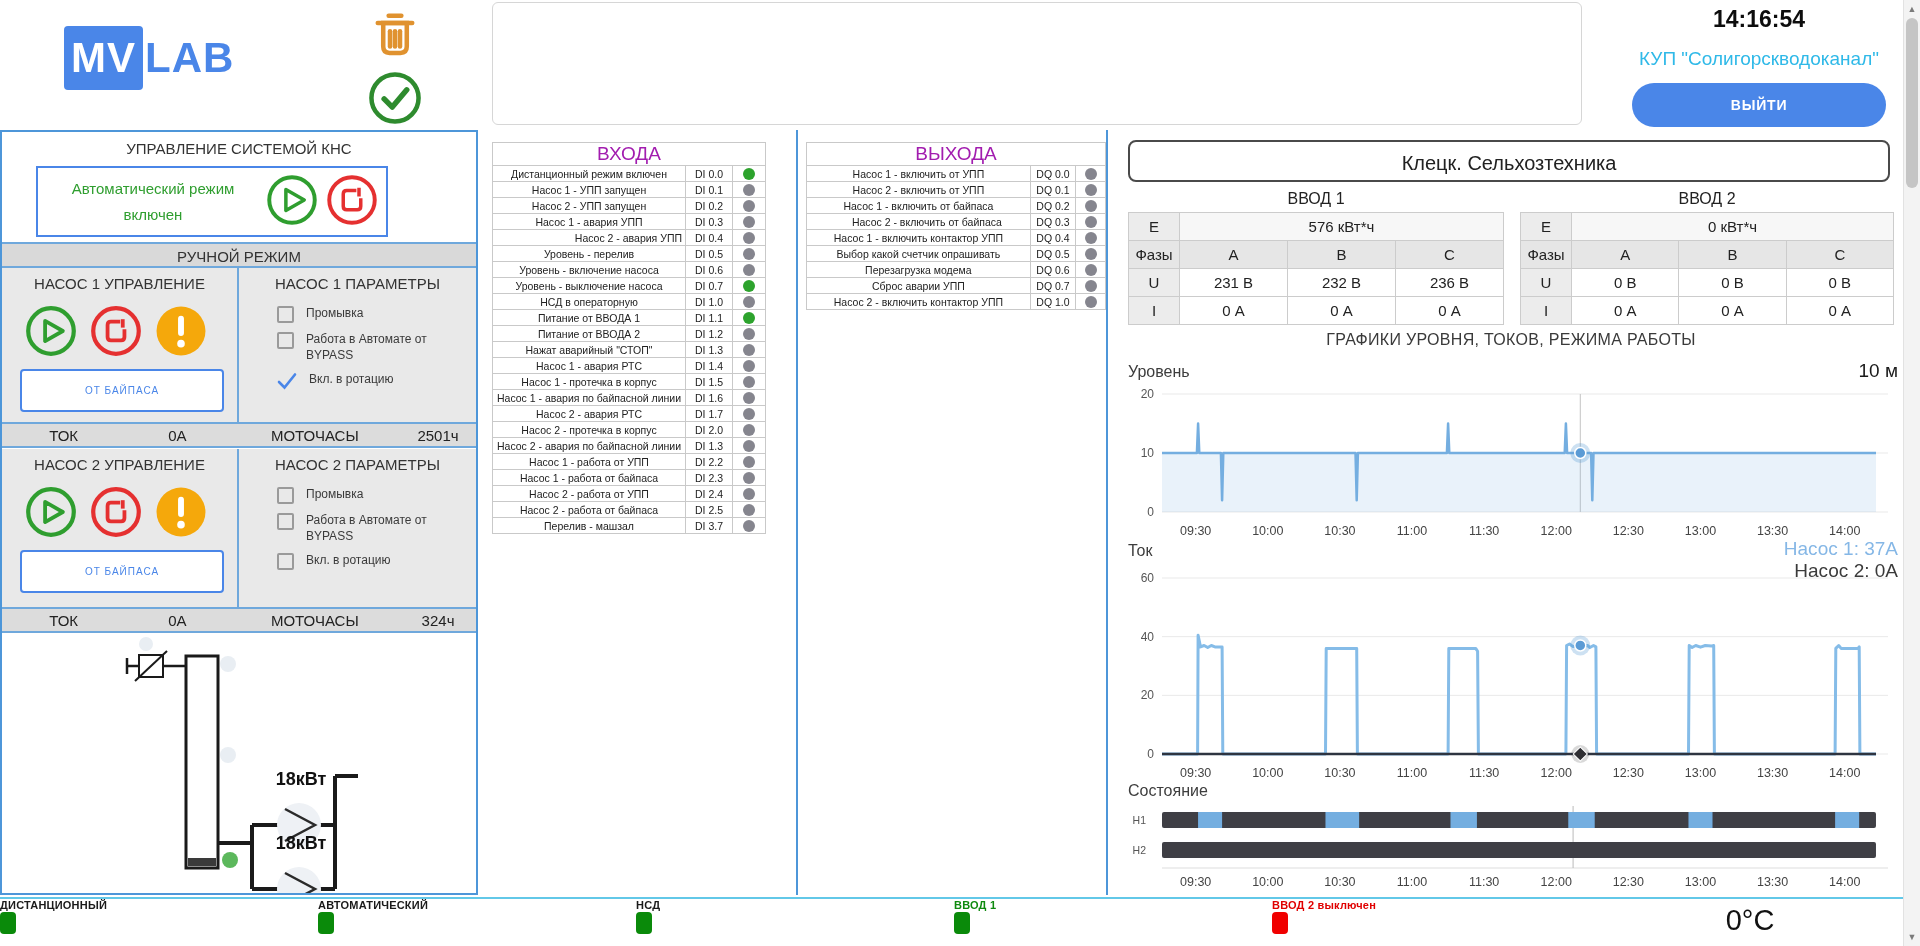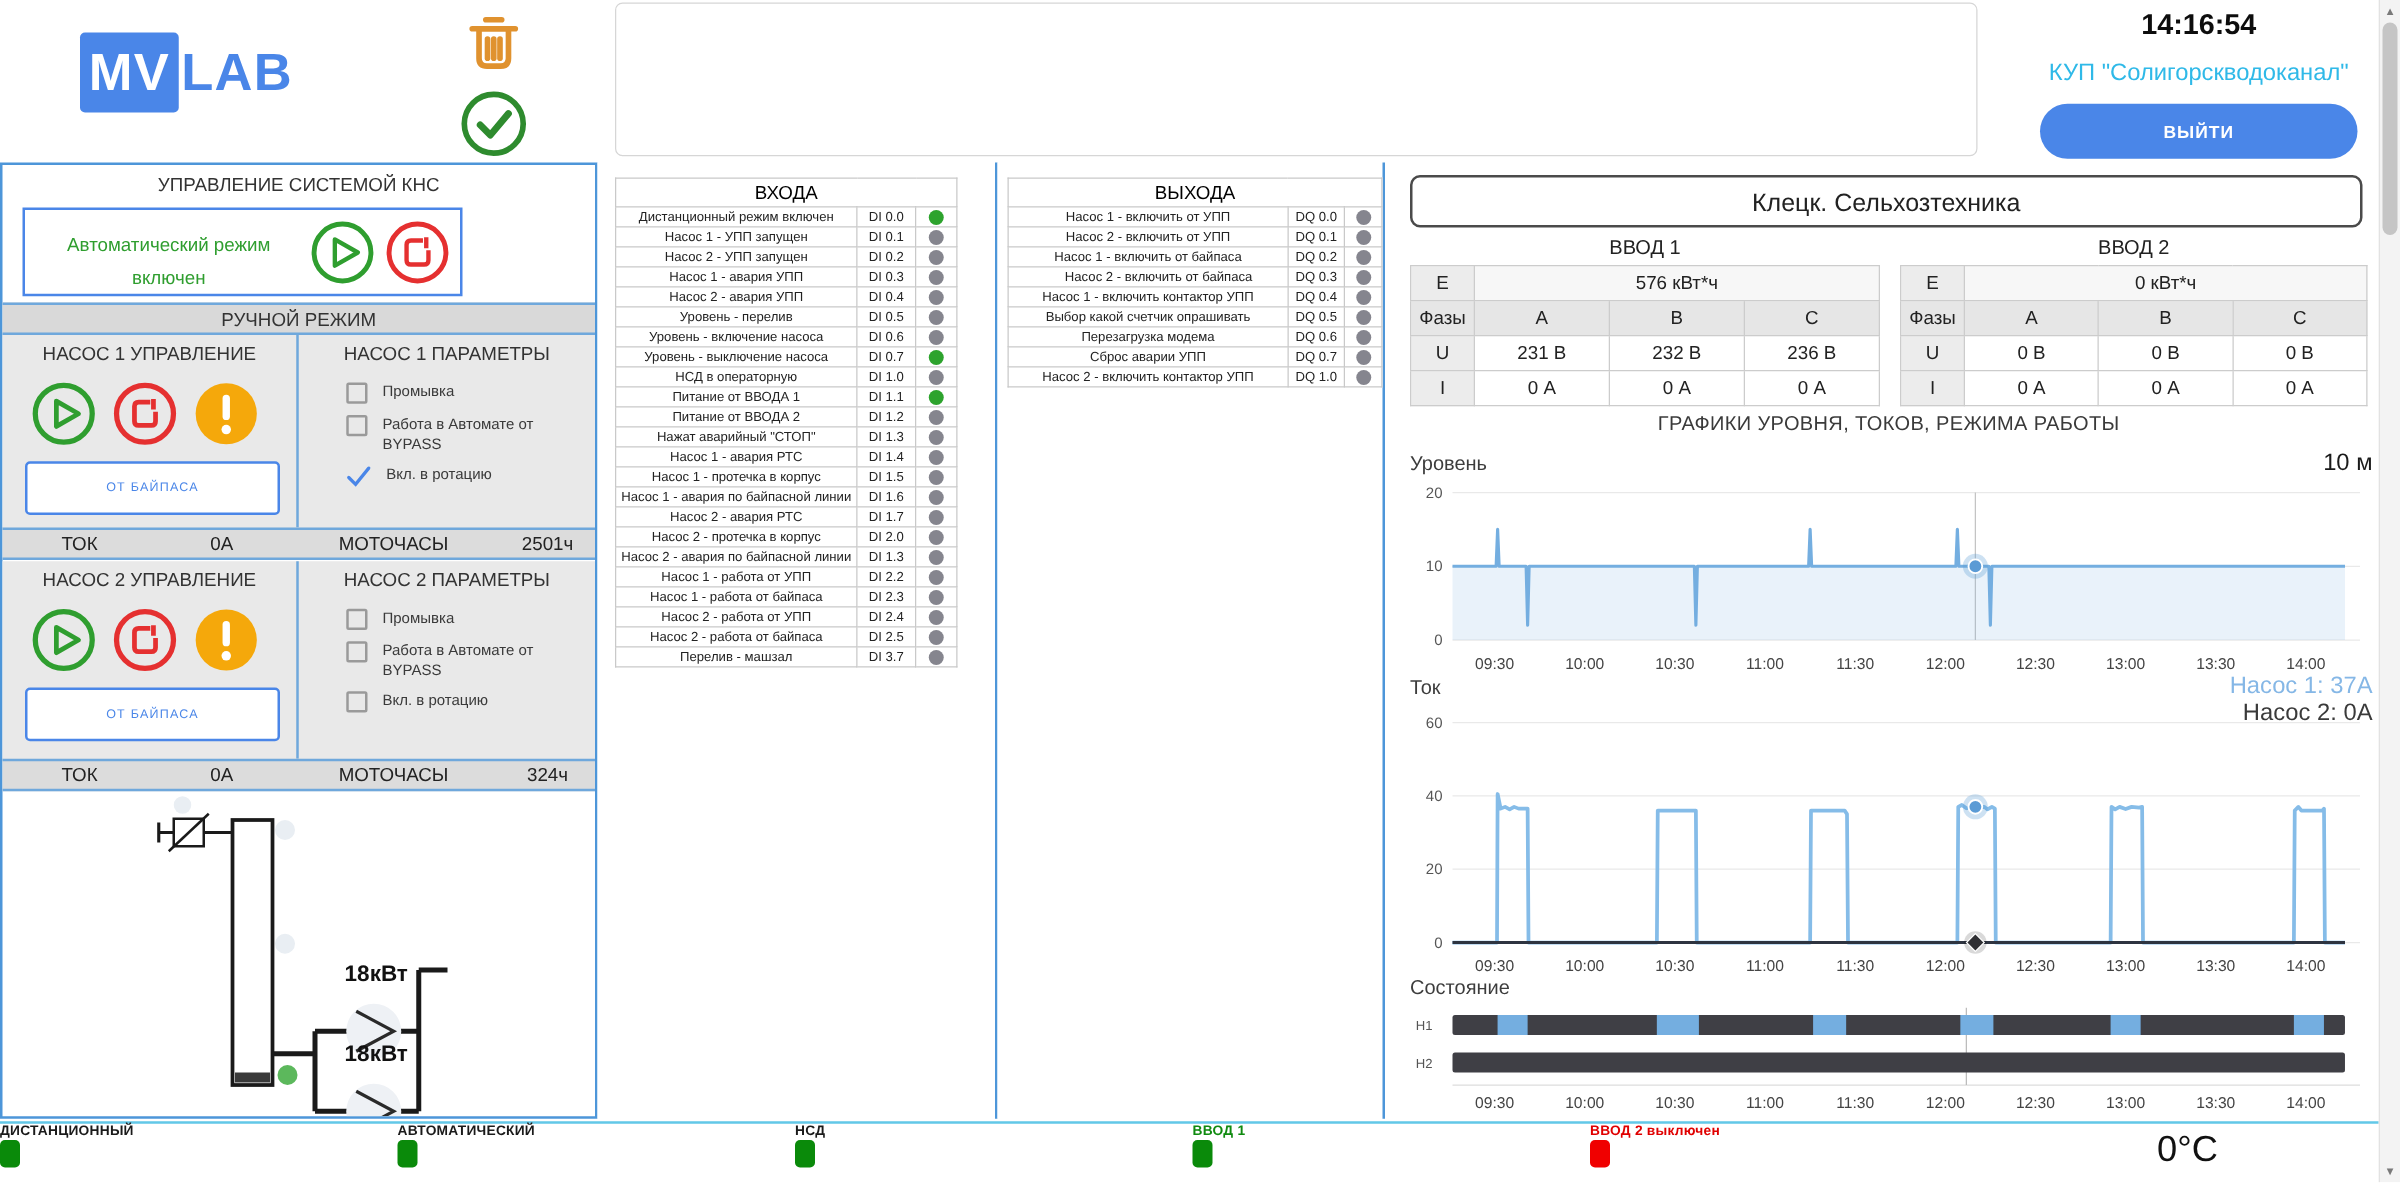--- a/index.html
+++ b/index.html
@@ -18,21 +18,21 @@
   .logout-btn{margin-top:13px;width:254px;height:44px;border:none;border-radius:22px;background:#4a86e8;color:#fff;font-size:14px;font-weight:bold;letter-spacing:.8px;cursor:pointer;font-family:"Liberation Sans",sans-serif;}
 
   
   .col1{position:absolute;left:0;top:130px;width:478px;height:765px;background:#fff;border:2px solid #4d96d9;box-sizing:border-box;}
   .col2{position:absolute;left:478px;top:130px;width:320px;height:765px;background:#fff;border-right:2px solid #4d96d9;box-sizing:border-box;}
   .col3{position:absolute;left:798px;top:130px;width:310px;height:765px;background:#fff;border-right:2px solid #4d96d9;box-sizing:border-box;}
   .col4{position:absolute;left:1108px;top:130px;width:795px;height:765px;background:#fff;}
 
   
   .ctrl-title{padding-top:8px;text-align:center;font-size:15px;color:#333;}
-  .auto-box{position:absolute;left:16px;top:34px;width:352px;height:71px;border:2px solid #4a86e8;background:#fff;display:flex;align-items:flex-end;box-sizing:border-box;}
+  .auto-box{position:absolute;left:34px;top:34px;width:352px;height:71px;border:2px solid #4a86e8;background:#fff;display:flex;align-items:center;box-sizing:border-box;}
   .auto-text{flex:1;text-align:center;color:#2f9e2f;font-size:15px;line-height:1.7;padding:0 4px 0 8px;}
   .auto-icons{display:flex;gap:4px;align-items:center;padding-right:6px;}
   .manual-band{position:absolute;left:0;right:0;top:110px;height:26px;background:#d9d9d9;border-top:2px solid #6fa8dc;border-bottom:2px solid #6fa8dc;text-align:center;font-size:15px;color:#333;line-height:26px;box-sizing:border-box;}
   .pump-block{position:absolute;left:0;right:0;background:#e9e9e9;}
   .pump-block.p1{top:136px;height:154px;}
   .pump-block.p2{top:317px;height:158px;}
   .pump-left{position:absolute;left:0;top:0;bottom:0;width:237px;border-right:2px solid #6fa8dc;box-sizing:border-box;}
   .pump-right{position:absolute;left:237px;top:0;bottom:0;right:0;}
   .pump-title{text-align:center;font-size:15px;color:#333;padding-top:7px;}
   .pump-btns{position:absolute;top:36px;left:22px;display:flex;gap:11px;align-items:center;}
@@ -46,21 +46,21 @@
   .stat-row.s1{top:290px;}
   .stat-row.s2{top:475px;}
   .stat-row span{text-align:center;}
   .stat-c1{width:26%;}.stat-c2{width:22%;}.stat-c3{width:36%;}.stat-c4{width:16%;}
   .schematic{position:absolute;left:0;top:501px;width:474px;height:260px;overflow:hidden;}
 
   
   .io-table{border-collapse:collapse;background:#fff;margin:12px 0 0 14px;}
   .col3 .io-table{margin-left:8px;}
   .io-table td{border:1px solid #c9c9c9;padding:0 3px;height:15px;font-size:10.5px;color:#222;text-align:center;white-space:nowrap;}
-  .io-table td.io-head{font-size:15px;height:22px;color:#000000;}
+  .io-table td.io-head{font-size:19px;height:22px;color:#a21caf;}
   .io-lbl{width:186px;}
   .io-addr{width:40px;}
   .io-ledc{width:26px;}
   .io-led{display:inline-block;width:12px;height:12px;border-radius:50%;vertical-align:middle;}
 
   
   .station-box{position:absolute;left:20px;top:10px;width:762px;height:42px;border:2px solid #4a4a4a;border-radius:8px;line-height:42px;text-align:center;font-size:20px;color:#222;box-sizing:border-box;background:#fff;}
   .feed{position:absolute;top:60px;}
   .feed.f0{left:20px;width:376px;}
   .feed.f1{left:412px;width:374px;}
@@ -314,21 +314,21 @@
             <td class="io-lbl" style="width: 186px;">Насос 2 - УПП запущен</td>
             <td class="io-addr">DI 0.2</td>
             <td class="io-ledc"><span class="io-led" style="background: rgb(133, 133, 142);"></span></td>
           </tr>
           <tr>
             <td class="io-lbl" style="width: 186px;">Насос 1 - авария УПП</td>
             <td class="io-addr">DI 0.3</td>
             <td class="io-ledc"><span class="io-led" style="background: rgb(133, 133, 142);"></span></td>
           </tr>
           <tr>
-            <td class="io-lbl" style="width: 186px;">Насос 2 - авария УПП</td>
+            <td class="io-lbl" style="width: 186px; text-align: right;">Насос 2 - авария УПП</td>
             <td class="io-addr">DI 0.4</td>
             <td class="io-ledc"><span class="io-led" style="background: rgb(133, 133, 142);"></span></td>
           </tr>
           <tr>
             <td class="io-lbl" style="width: 186px;">Уровень - перелив</td>
             <td class="io-addr">DI 0.5</td>
             <td class="io-ledc"><span class="io-led" style="background: rgb(133, 133, 142);"></span></td>
           </tr>
           <tr>
             <td class="io-lbl" style="width: 186px;">Уровень - включение насоса</td>

